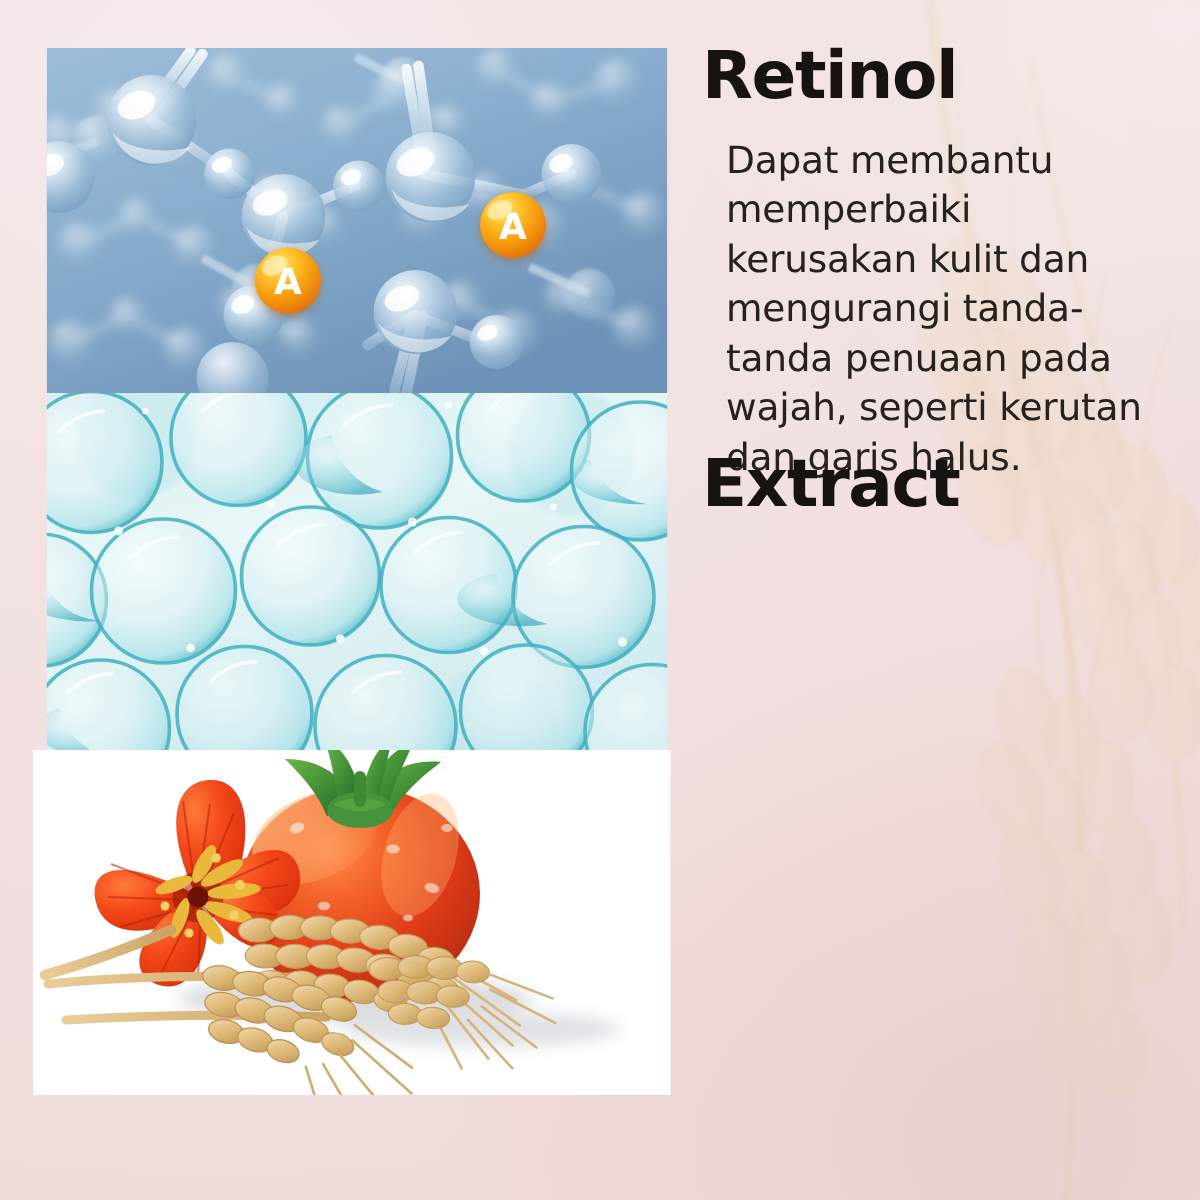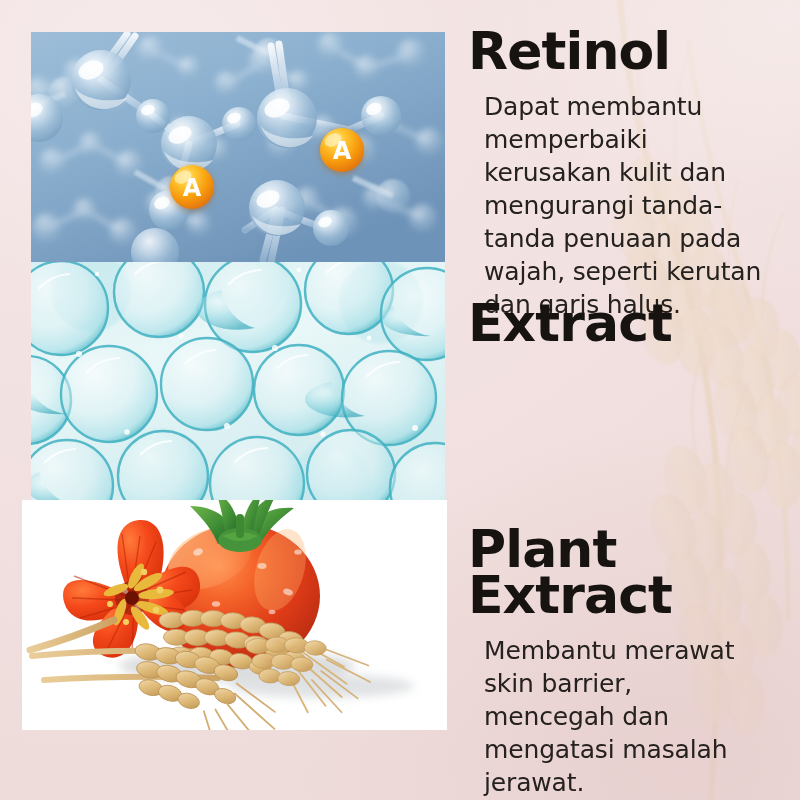--- a/index.html
+++ b/index.html
@@ -66,21 +66,21 @@
   }
   .block { position: absolute; left: 0; width: 312px; }
   .block-retinol { top: 28px; }
   .block-ceramide { top: 300px; }
   .block-plant { top: 526px; }
 
   .heading {
     margin: 0 0 6px 0;
     font-family: "DejaVu Sans", "Liberation Sans", sans-serif;
     font-weight: 700;
-    font-size: 52px;
+    font-size: 44px;
     line-height: 46px;
     letter-spacing: -0.9px;
     color: #171311;
   }
   .body {
     margin: 16px;
     font-family: "DejaVu Sans", "Liberation Sans", sans-serif;
     font-weight: 400;
     font-size: 25px;
     line-height: 33px;
@@ -672,20 +672,16 @@
 
     <div class="block block-retinol">
       <h2 class="heading">Retinol</h2>
       <p class="body">Dapat membantu memperbaiki kerusakan kulit dan mengurangi tanda-tanda penuaan pada wajah, seperti kerutan dan garis halus.</p>
     </div>
 
     <div class="block block-ceramide">
       <h2 class="heading">Extract</h2>
     </div>
 
-    <div class="block block-plant">
-      <h2 class="heading">Plant Extract</h2>
-      <p class="body">Membantu merawat skin barrier, mencegah dan mengatasi masalah jerawat.</p>
-    </div>
 
   </div>
 
 </div>
 
 </body></html>

